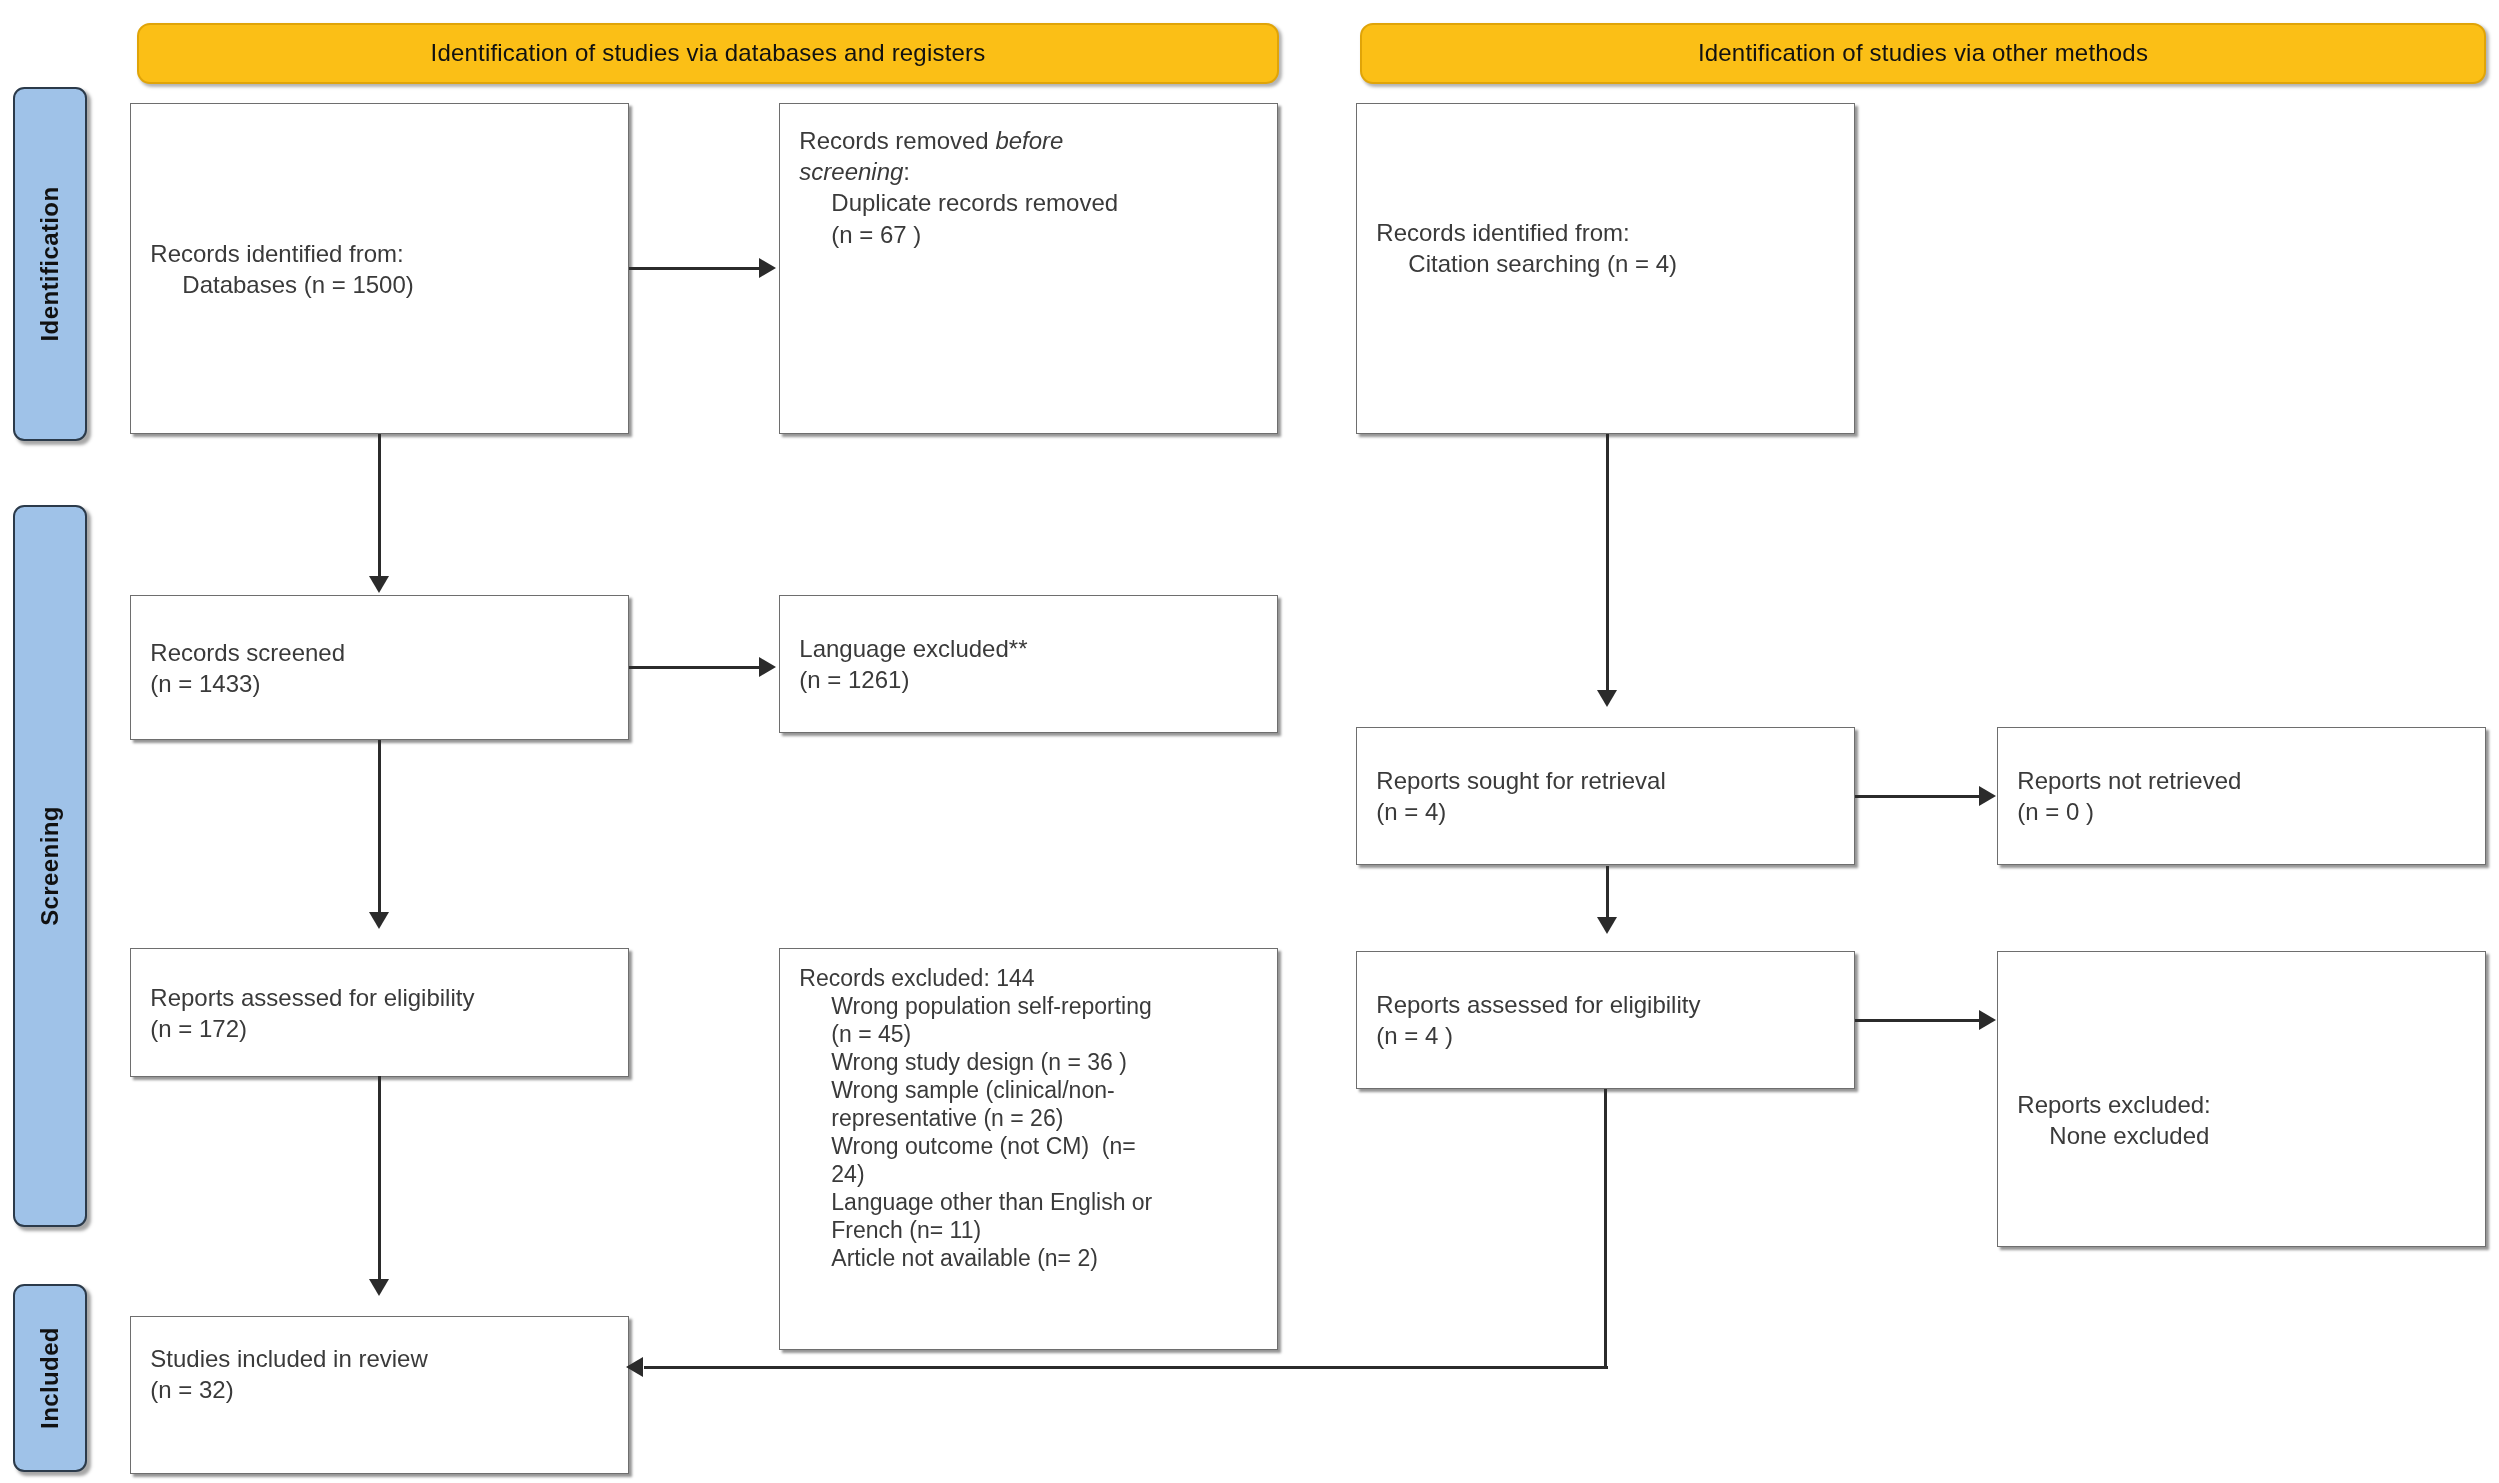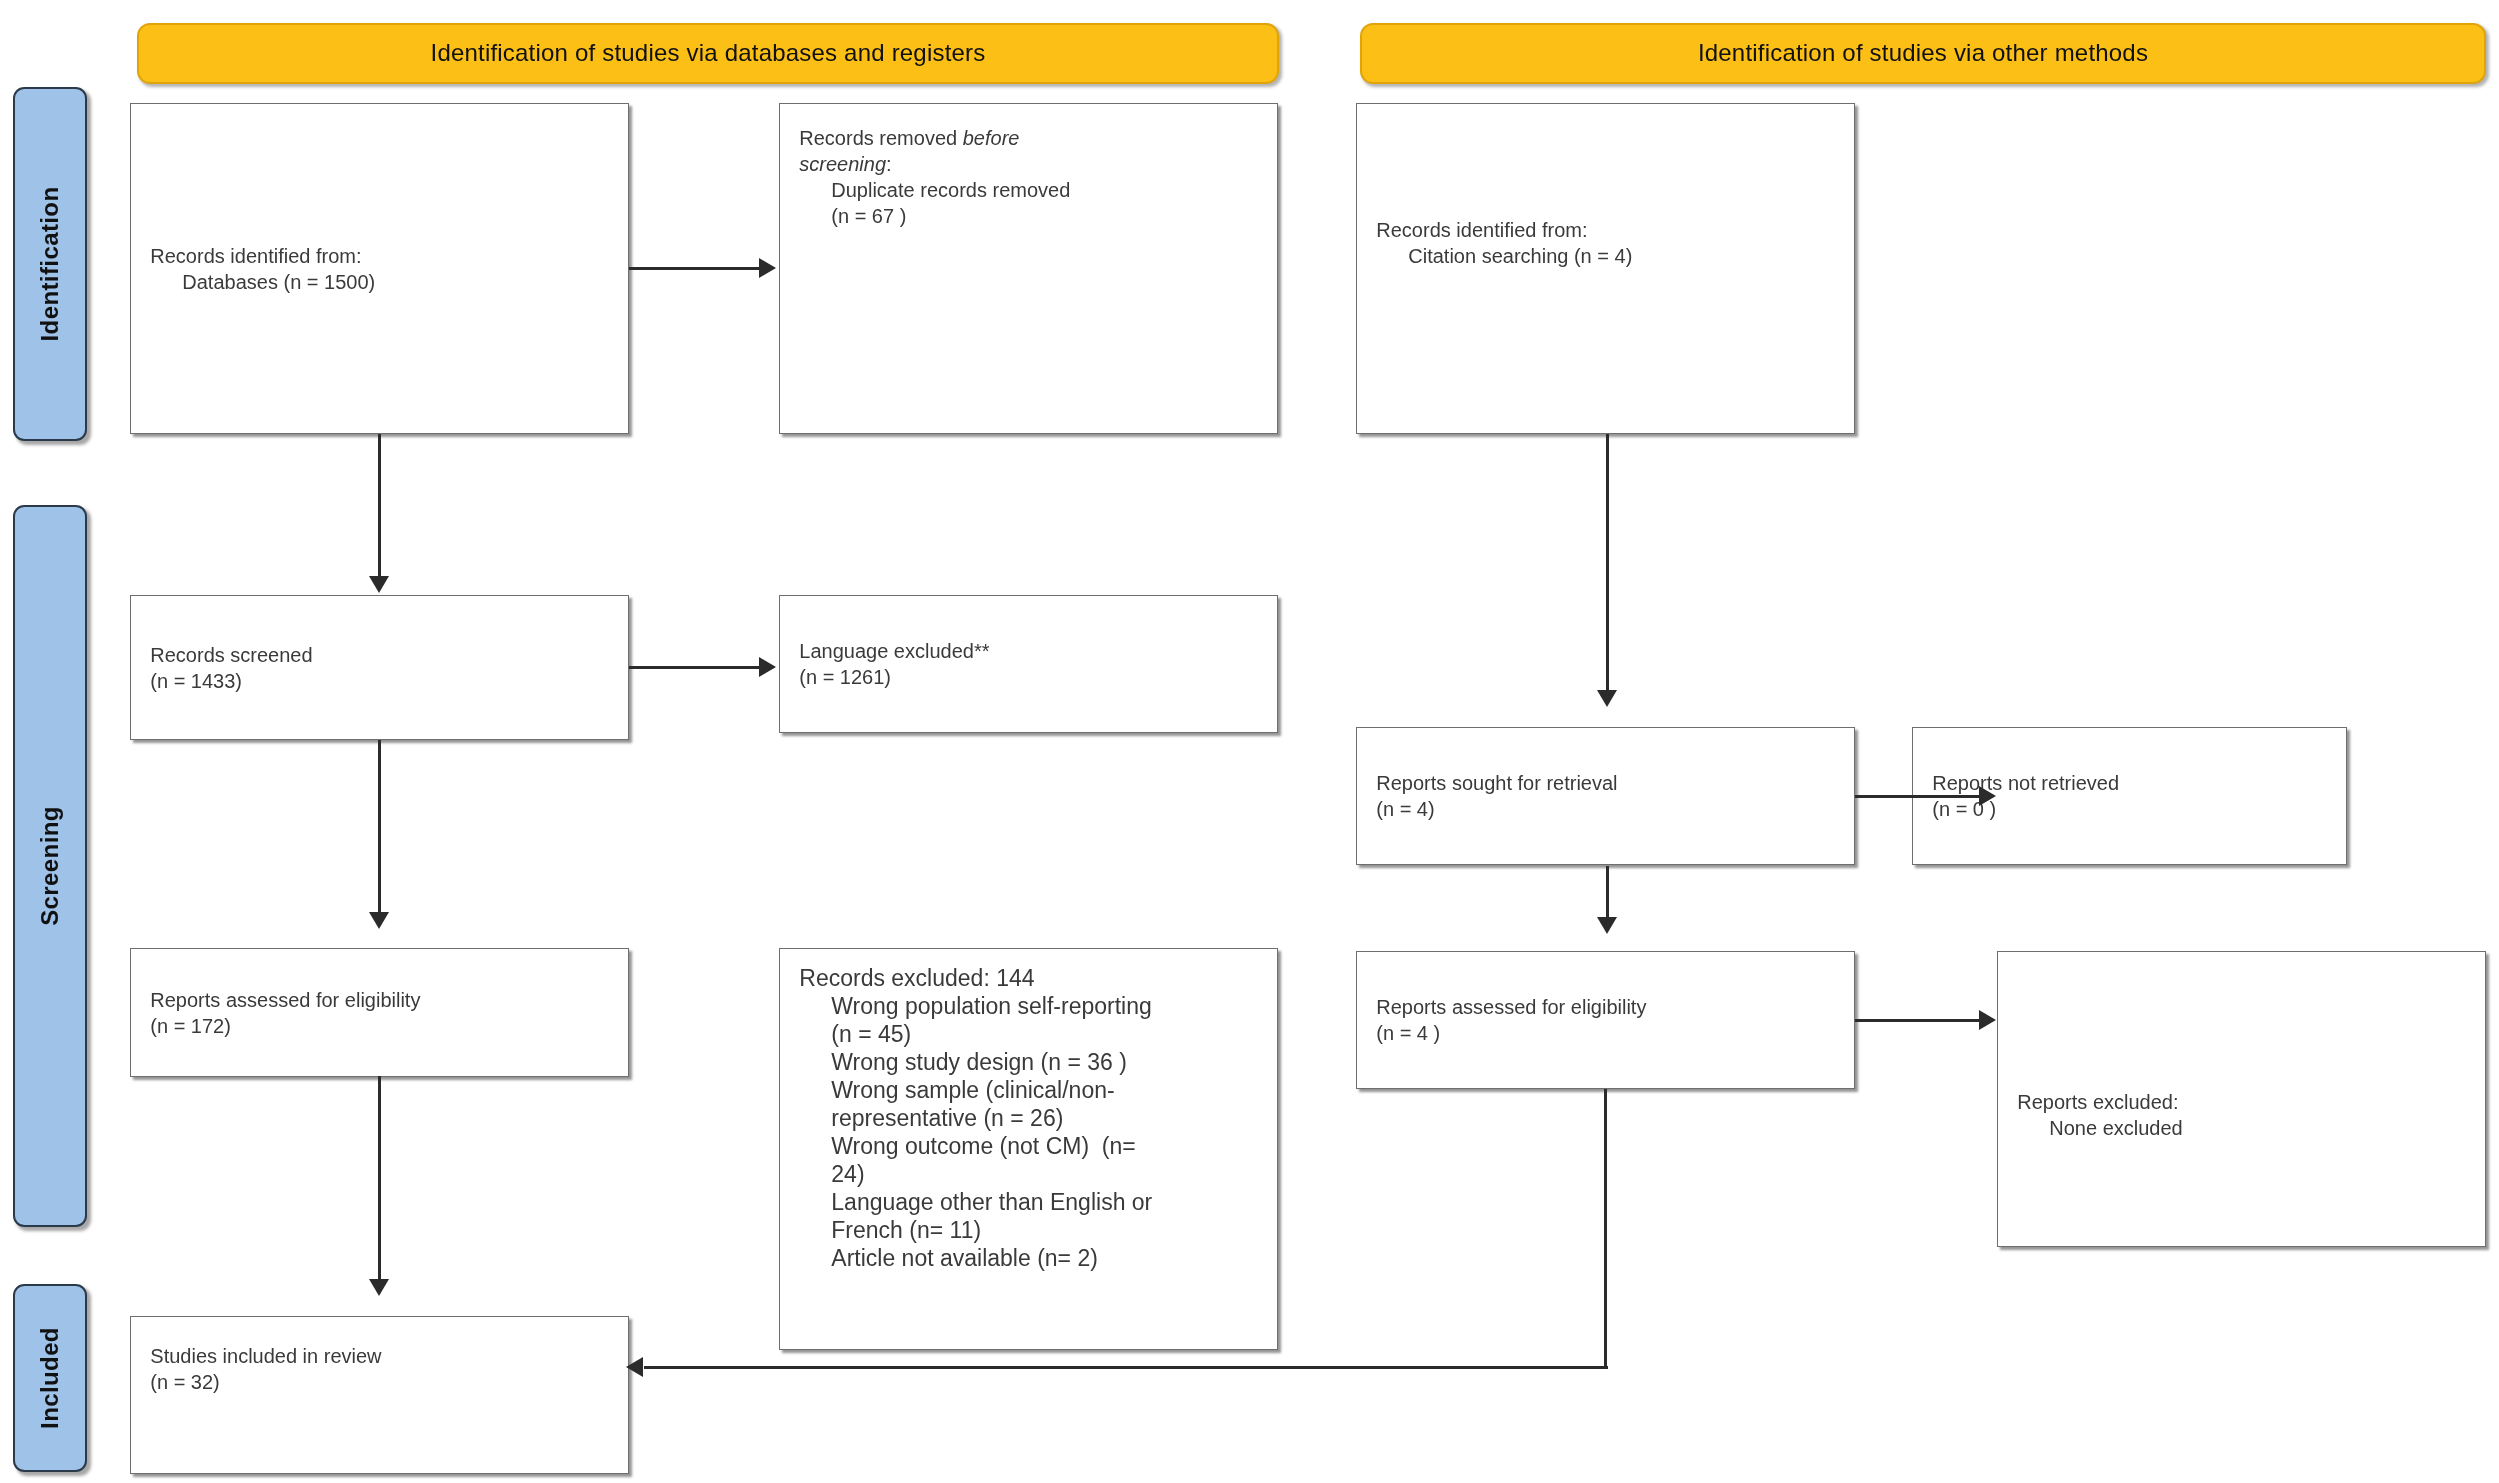--- a/index.html
+++ b/index.html
@@ -63,21 +63,21 @@
     background: #ffffff;
     border: 1.6px solid #6E6E6E;
     box-shadow: 3.2px 3.2px 2.4px rgba(0,0,0,0.42);
     box-sizing: border-box;
     padding: 0;
   }
   .box .box-text {
     position: absolute;
     left: 19.3px;
     right: 11.3px;
-    font-size: 20px;
+    font-size: 24px;
     line-height: 1.30;
     color: #3A3A3A;
     white-space: pre-wrap;
   }
   
   .va-mid  .box-text { top: 50%; transform: translateY(-50%); }
   .va-top  .box-text { top: 21px; }
 
   .ital { font-style: italic; }
   .ind  { display: inline-block; width: 32px; }
@@ -166,21 +166,21 @@
   </div>
 
   <div class="box va-top" style="left:1356px; top:103px; width:499px; height:331px;">
     <div class="box-text" style="top:113px;"><span>Records identified from:</span><br><span class="ind"></span><span>Citation searching (n = 4)</span></div>
   </div>
 
   <div class="box va-mid" style="left:1356px; top:727px; width:499px; height:138px;">
     <div class="box-text"><span>Reports sought for retrieval</span><br><span>(n = 4)</span></div>
   </div>
 
-  <div class="box va-mid" style="left:1912px; top:727px; width:435px; height:138px;">
+  <div class="box va-mid" style="left:1997px; top:727px; width:489px; height:138px;">
     <div class="box-text"><span>Reports not retrieved</span><br><span>(n = 0 )</span></div>
   </div>
 
   <div class="box va-mid" style="left:1356px; top:951px; width:499px; height:138px;">
     <div class="box-text"><span>Reports assessed for eligibility</span><br><span>(n = 4 )</span></div>
   </div>
 
   <div class="box va-top" style="left:1997px; top:951px; width:489px; height:296px;">
     <div class="box-text" style="top:113px;margin-top:24px;"><span>Reports excluded:</span><br><span class="ind"></span><span>None excluded</span></div>
   </div>

